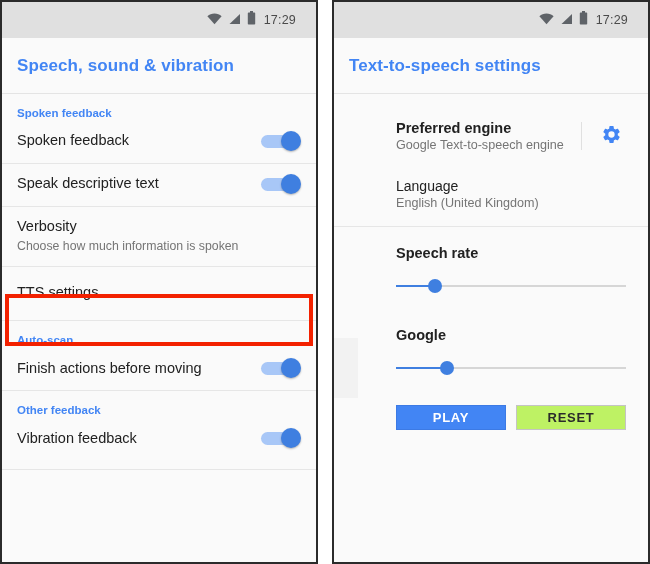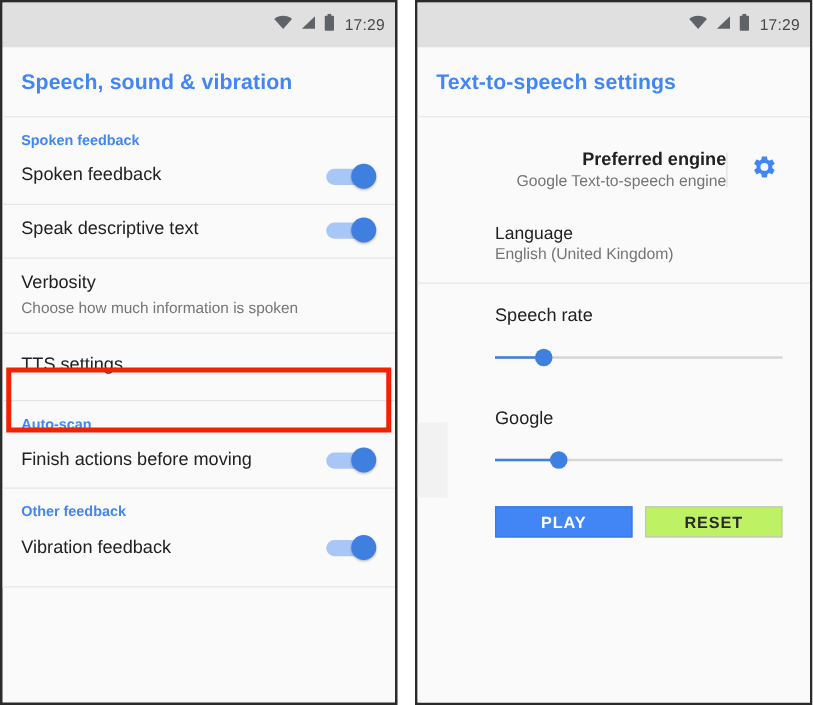--- a/index.html
+++ b/index.html
@@ -28,21 +28,21 @@
   .phone-left  { width: 318px; height: 564px; }
   .phone-right { width: 318px; height: 564px; }
 
   
   .statusbar {
     height: 36px;
     background: #e0e0e0;
     display: flex;
     align-items: center;
     justify-content: flex-end;
-    padding-right: 8px;
+    padding-right: 20px;
     gap: 6px;
   }
   .sb-icon { display: block; }
   .sb-time {
     font-size: 12.5px;
     color: #4a4a4a;
     letter-spacing: .2px;
     margin-left: 2px;
   }
 
@@ -155,20 +155,21 @@
     display: flex; align-items: center; justify-content: center;
   }
   .tts-row--lang { padding-top: 10px; padding-bottom: 16px; }
   .tts-row--lang .tts-title { font-weight: normal; font-size: 14px; }
 
   .slider-block { padding: 18px 22px 8px 62px; }
   .slider-label {
     font-size: 14.5px;
     color: #212121;
     margin-bottom: 18px;
+    font-weight: bold;
   }
   .slider {
     position: relative;
     height: 14px;
   }
   .slider .s-track {
     position: absolute;
     left: 0; right: 0; top: 6px;
     height: 2px;
     background: #d6d6d6;
@@ -340,21 +341,21 @@
     </div>
 
     <div class="actionbar">
       <span class="actionbar-title">Text-to-speech settings</span>
     </div>
 
     <div class="tts-body">
 
       <div class="ghost-rect"></div>
 
-      <div class="tts-row" style="padding-top:26px;padding-bottom:16px;text-align:right;">
+      <div class="tts-row" style="padding-top:26px;padding-bottom:16px;">
         <div class="tts-row-texts">
           <div class="tts-title">Preferred engine</div>
           <div class="tts-sub">Google Text-to-speech engine</div>
         </div>
         <div class="gear-sep"></div>
         <div class="gear-btn">
           <span>
             <svg width="21" height="21" viewBox="0 0 24 24" fill="#4285f4">
               <path d="M19.14 12.94a7.6 7.6 0 0 0 .06-.94 7.6 7.6 0 0 0-.06-.94l2.03-1.58a.49.49 0 0 0 .12-.61l-1.92-3.32a.48.48 0 0 0-.59-.22l-2.39.96a7.03 7.03 0 0 0-1.62-.94l-.36-2.54a.47.47 0 0 0-.48-.41h-3.84a.47.47 0 0 0-.47.41l-.36 2.54c-.59.24-1.13.56-1.62.94l-2.39-.96a.48.48 0 0 0-.59.22L2.74 8.87a.48.48 0 0 0 .12.61l2.03 1.58a7.93 7.93 0 0 0 0 1.88l-2.03 1.58a.49.49 0 0 0-.12.61l1.92 3.32c.12.22.38.3.59.22l2.39-.96c.5.38 1.03.7 1.62.94l.36 2.54c.04.24.24.41.47.41h3.84c.23 0 .44-.17.47-.41l.36-2.54c.59-.24 1.13-.56 1.62-.94l2.39.96c.22.08.47 0 .59-.22l1.92-3.32a.49.49 0 0 0-.12-.61zM12 15.6A3.6 3.6 0 1 1 12 8.4a3.6 3.6 0 0 1 0 7.2z"></path>
             </svg>

